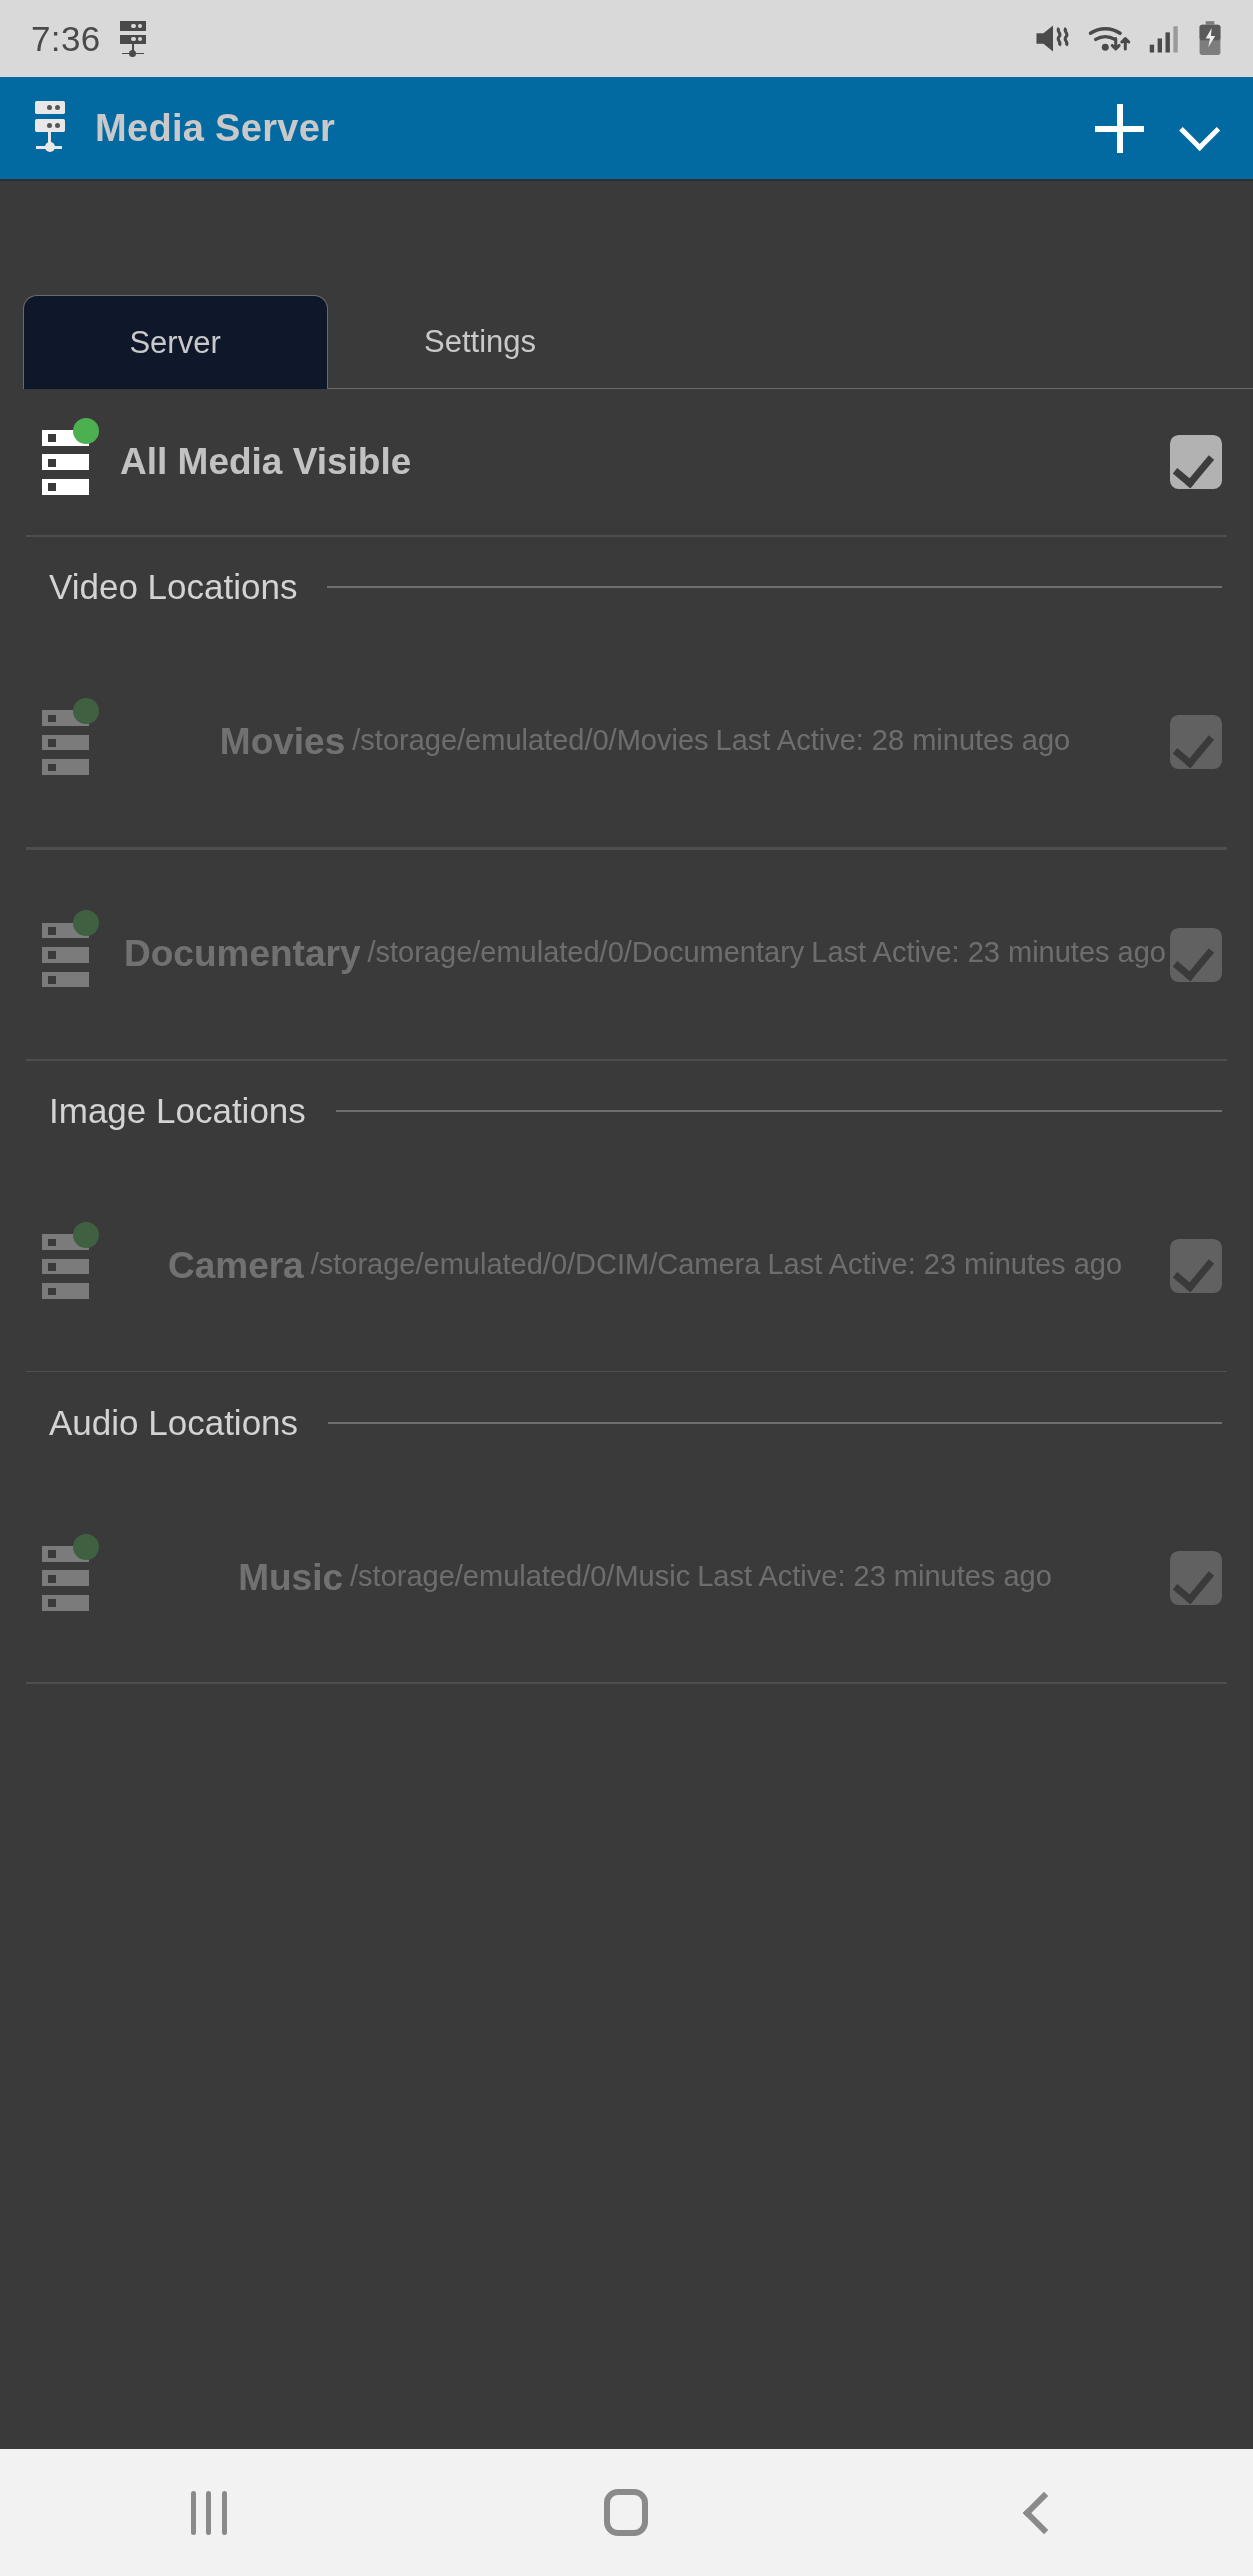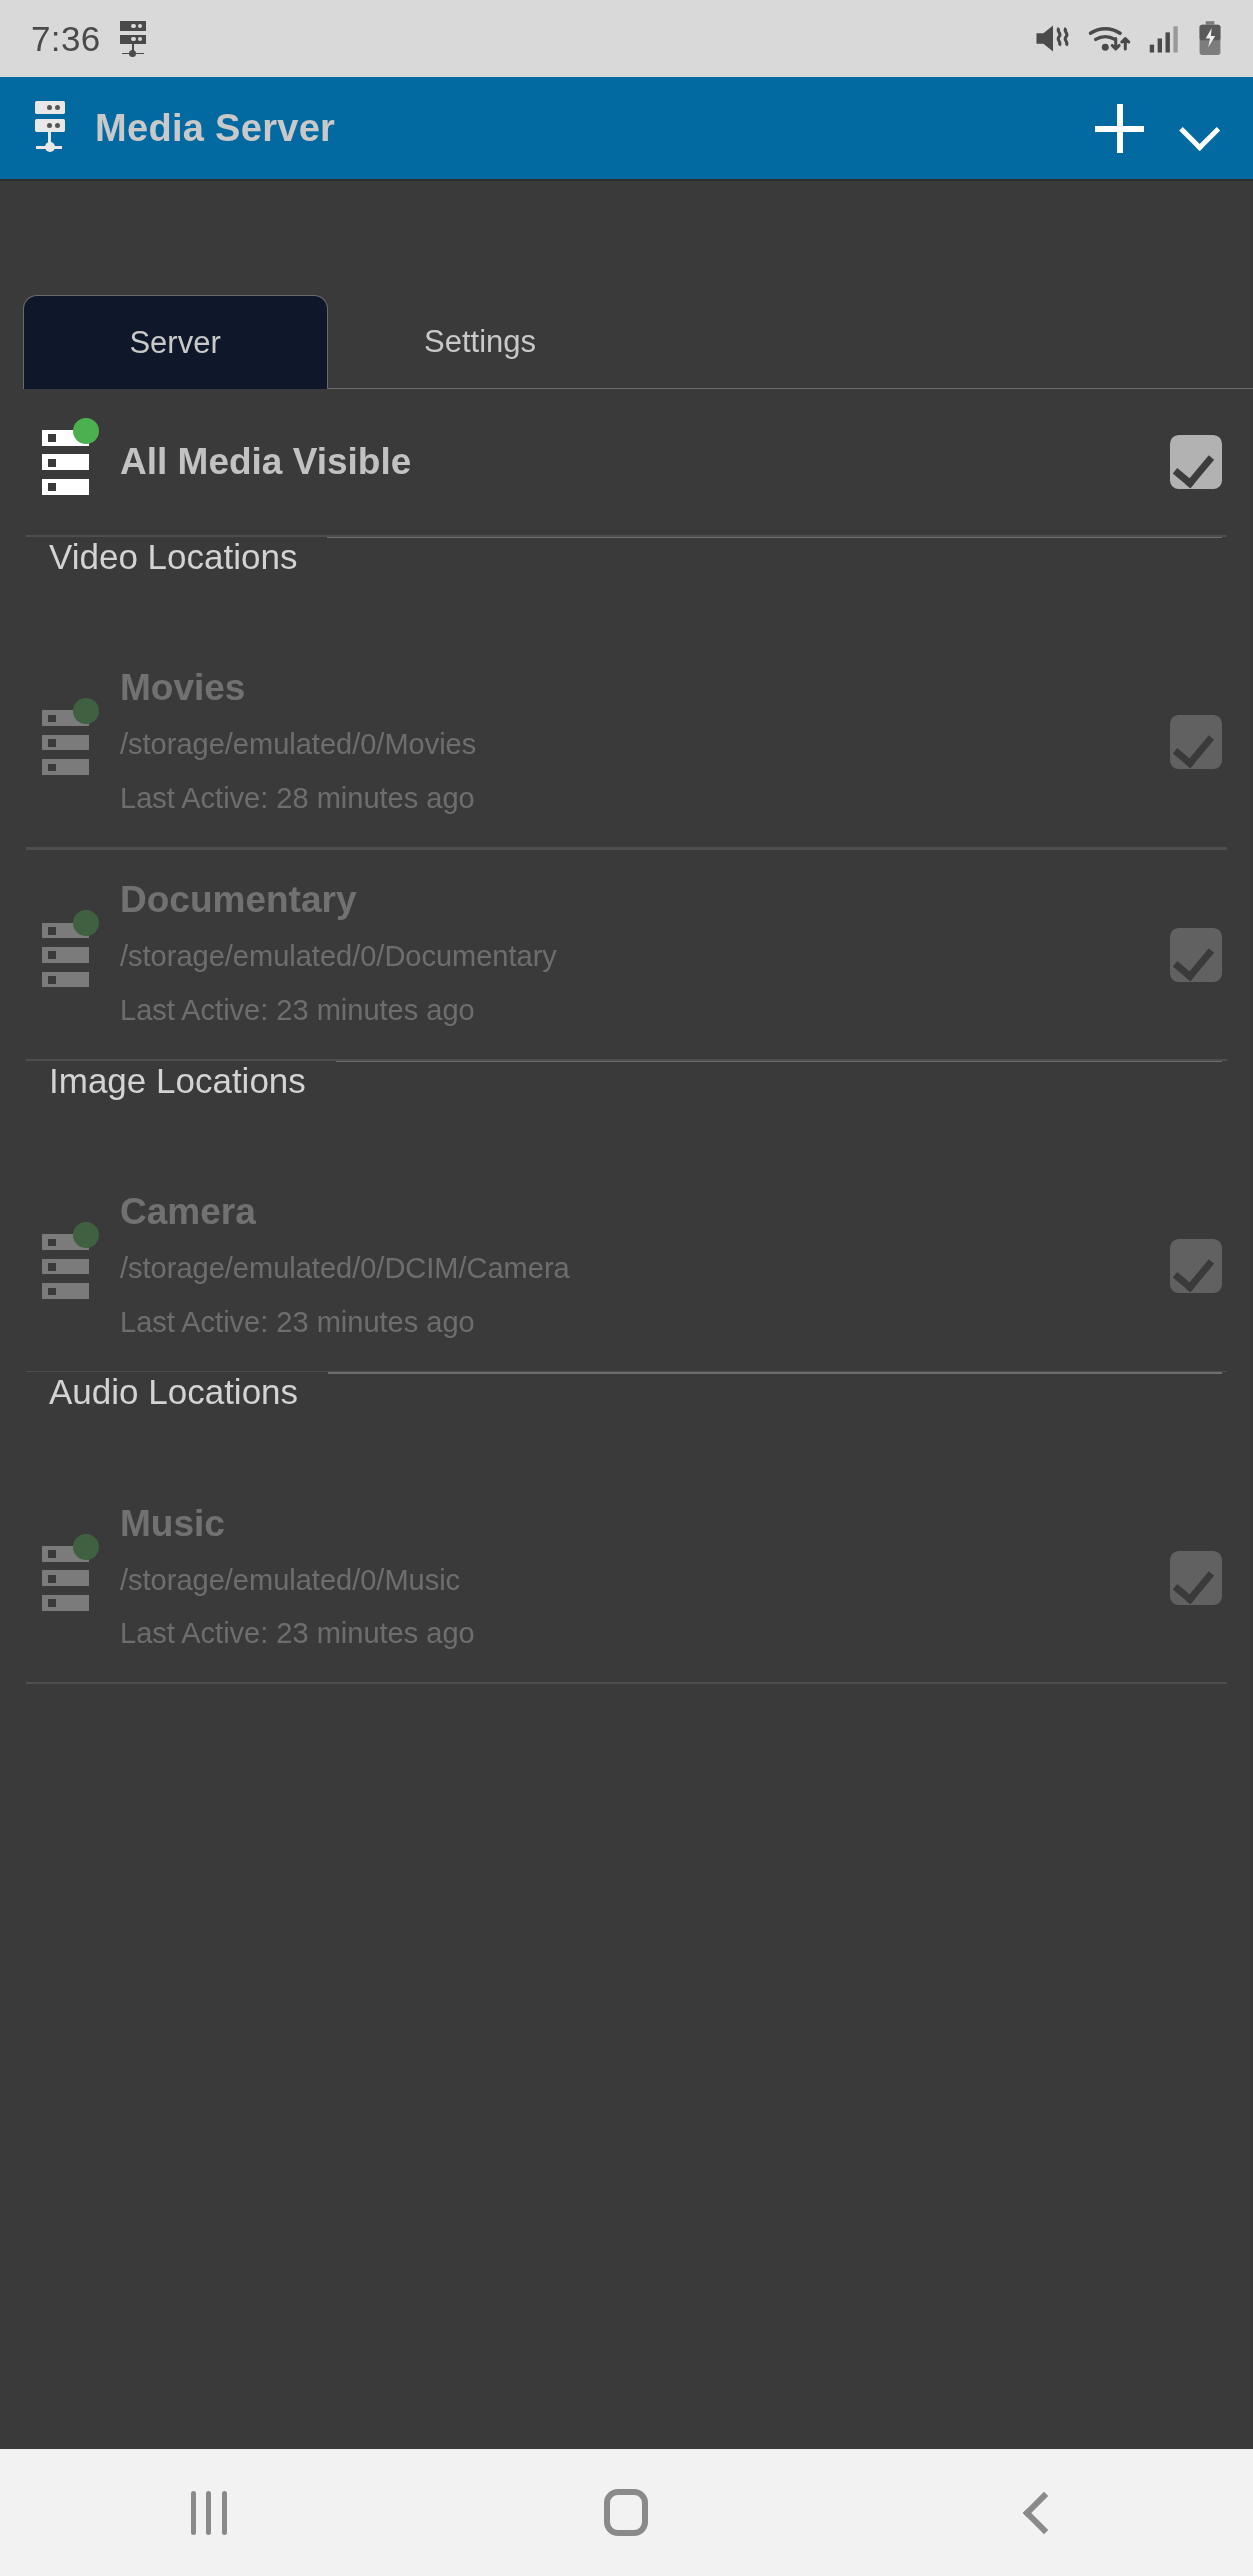--- a/index.html
+++ b/index.html
@@ -113,30 +113,30 @@
   }
   .cbox::before{
     content:""; position:absolute; left:12.2px; top:13px; width:15.7px; height:30px;
     border-right:7px solid #3c3c3c; border-bottom:7px solid #3c3c3c;
     transform:rotate(40deg);
   }
 
   .divider { height:1.7px; background:#4e4e4e; margin:0 26px; }
 
   
-  .section { display:flex; align-items:flex-start; padding:0 31px 0 49px; height:101px; }
+  .section { display:flex; align-items:center; padding:0 31px 0 49px; height:101px; }
   .section-title { font-size:35px; color:#d3d3d3; white-space:nowrap; }
   .section-line { flex:1 1 auto; height:1.7px; background:#6e6e6e; margin-left:30px; }
 
   
   .loc-row {
     display:flex; align-items:center; padding:0 31px 0 42px; height:209px;
     opacity:0.33;
   }
-  .loc-texts { margin-left:28px; flex:1 1 auto; display:flex; flex-direction:column; justify-content:center; gap:19px; }
+  .loc-texts { margin-left:28px; flex:1 1 auto; display:flex; flex-direction:row; justify-content:center; gap:7px; }
   .loc-name { font-size:37px; font-weight:bold; color:#e2e2e2; line-height:1.05; }
   .loc-path { font-size:29px; color:#d6d6d6; line-height:1.2; }
   .loc-active { font-size:29px; color:#d6d6d6; line-height:1.2; }
 
   .spacer { flex:1 1 auto; }
 
   
   .navbar {
     height:129px; background:#f2f2f2; flex:0 0 auto;
     display:flex; align-items:center; justify-content:space-around;

